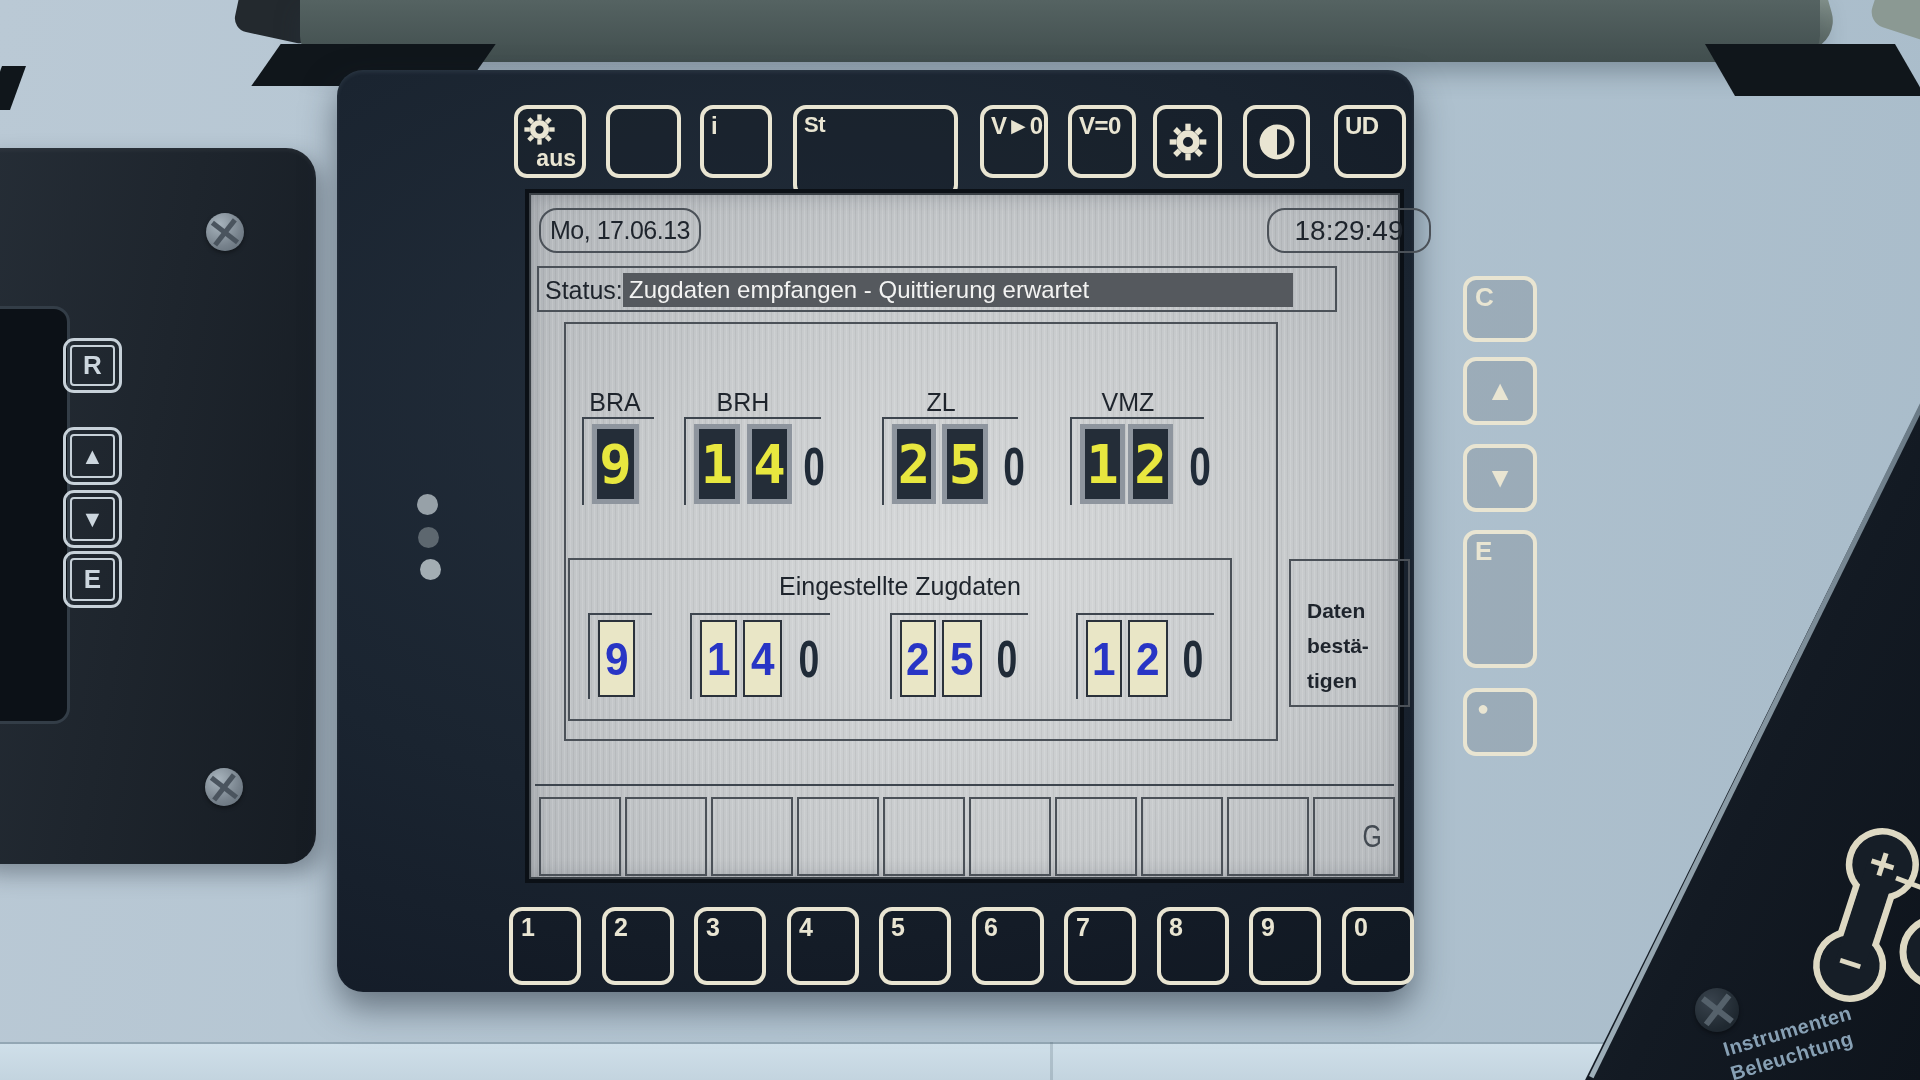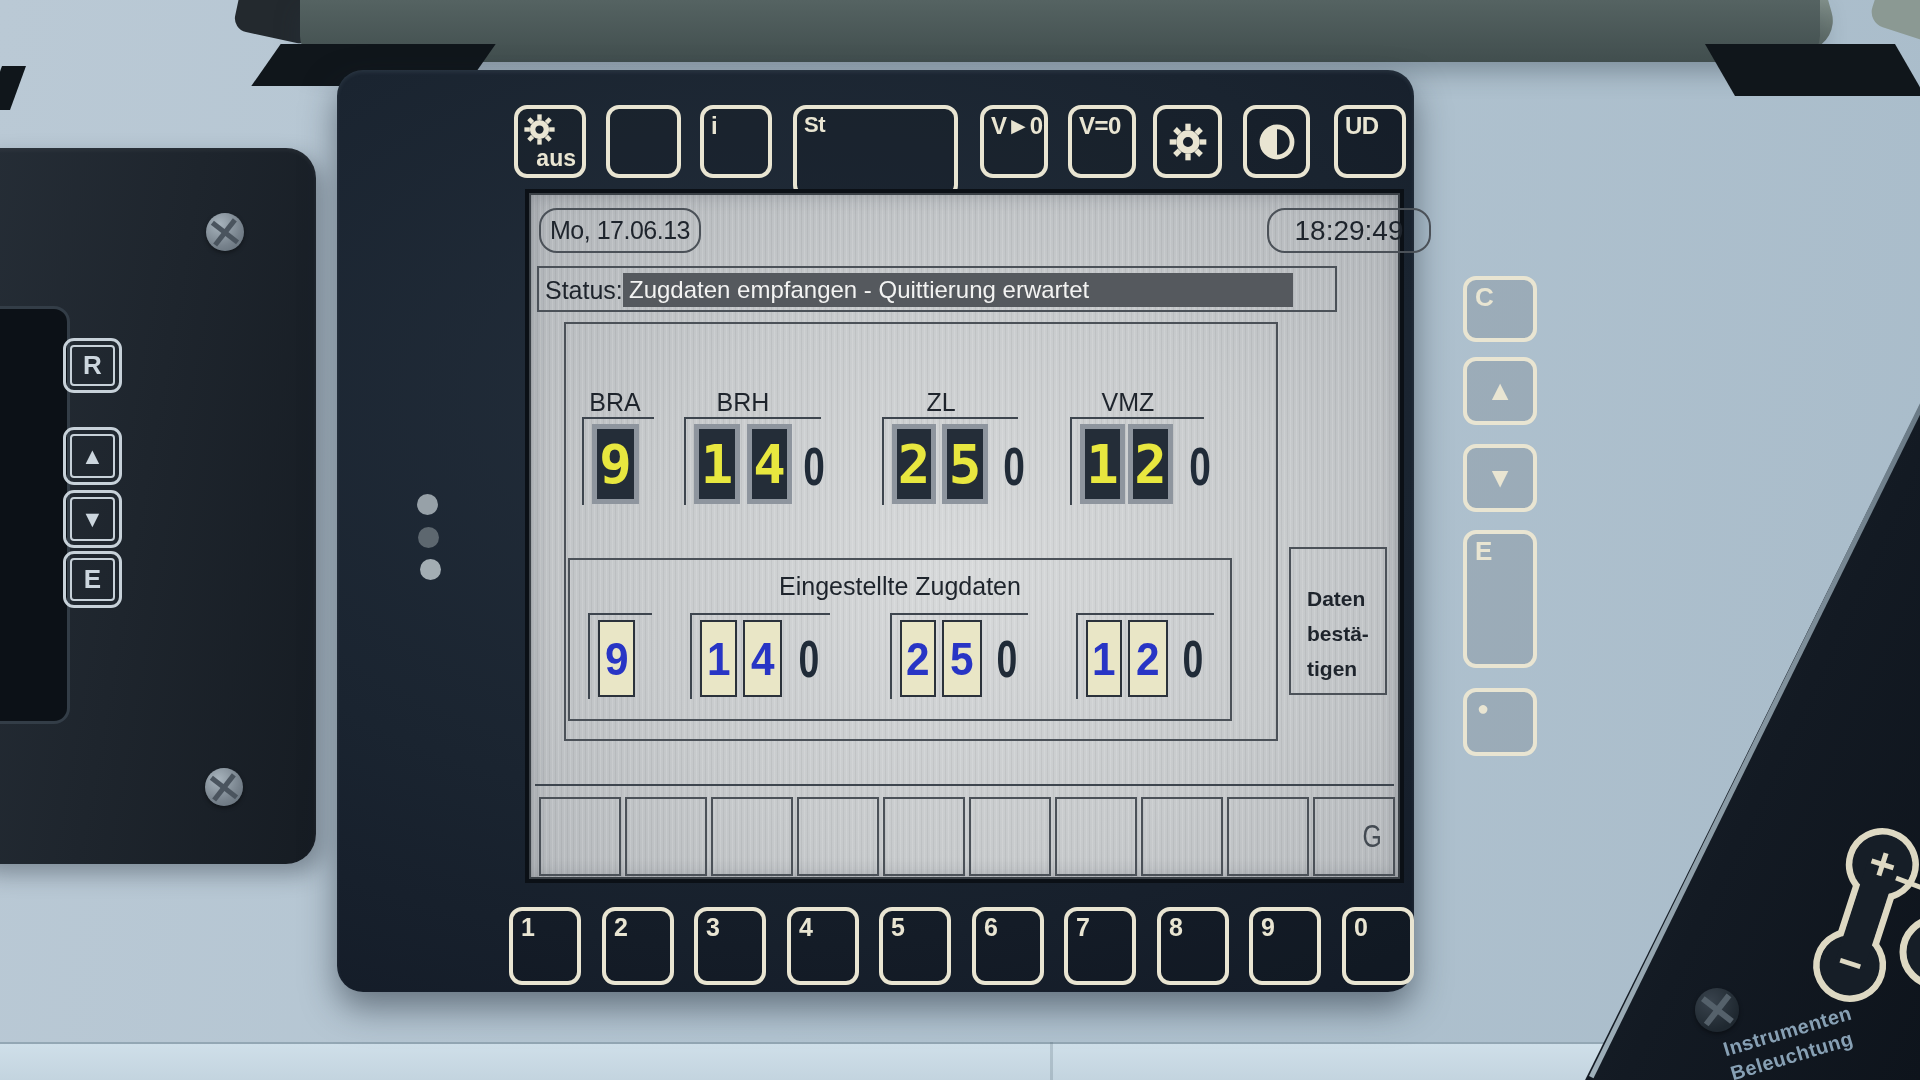--- a/index.html
+++ b/index.html
@@ -254,21 +254,21 @@
       </div>
     <div class="b sfx" style="left:456px;top:434px;font-size:52px;">0</div>
     <div class="b cell2" style="left:555px;top:425px;width:36px;height:77px;">
         <span class="dig">1</span>
       </div>
     <div class="b cell2" style="left:597px;top:425px;width:40px;height:77px;">
         <span class="dig">2</span>
       </div>
     <div class="b sfx" style="left:642px;top:434px;font-size:52px;">0</div>
 
-    <div class="b sbox" style="left:758px;top:352px;width:98px;height:148px;padding:32px 0 0 16px;font-weight:bold;font-size:21px;line-height:35px;cursor:pointer;">
+    <div class="b sbox" style="left:758px;top:364px;width:121px;height:148px;padding:32px 0 0 16px;font-weight:bold;font-size:21px;line-height:35px;cursor:pointer;">
       <div>Daten</div>
       <div>bestä-</div>
       <div>tigen</div>
     </div>
 
     <div class="b hl" style="left:4px;top:589px;width:859px;"></div>
     <div class="b softkey" style="left:8px;top:602px;width:82px;height:79px;"></div>
     <div class="b softkey" style="left:94px;top:602px;width:82px;height:79px;"></div>
     <div class="b softkey" style="left:180px;top:602px;width:82px;height:79px;"></div>
     <div class="b softkey" style="left:266px;top:602px;width:82px;height:79px;"></div>

